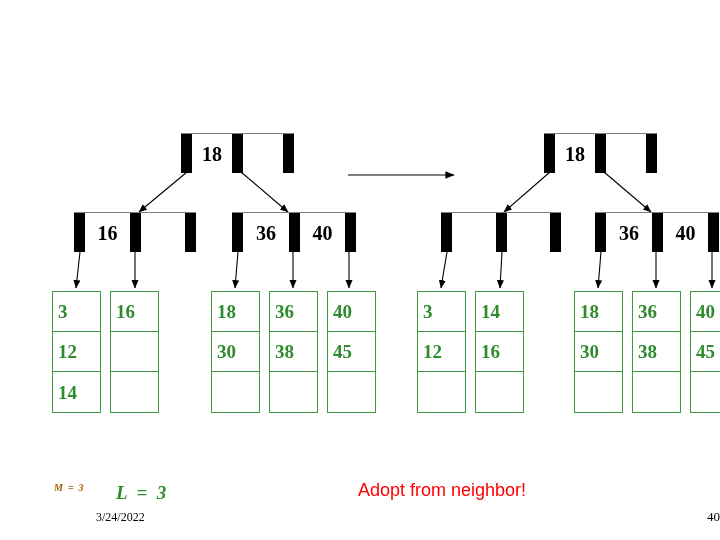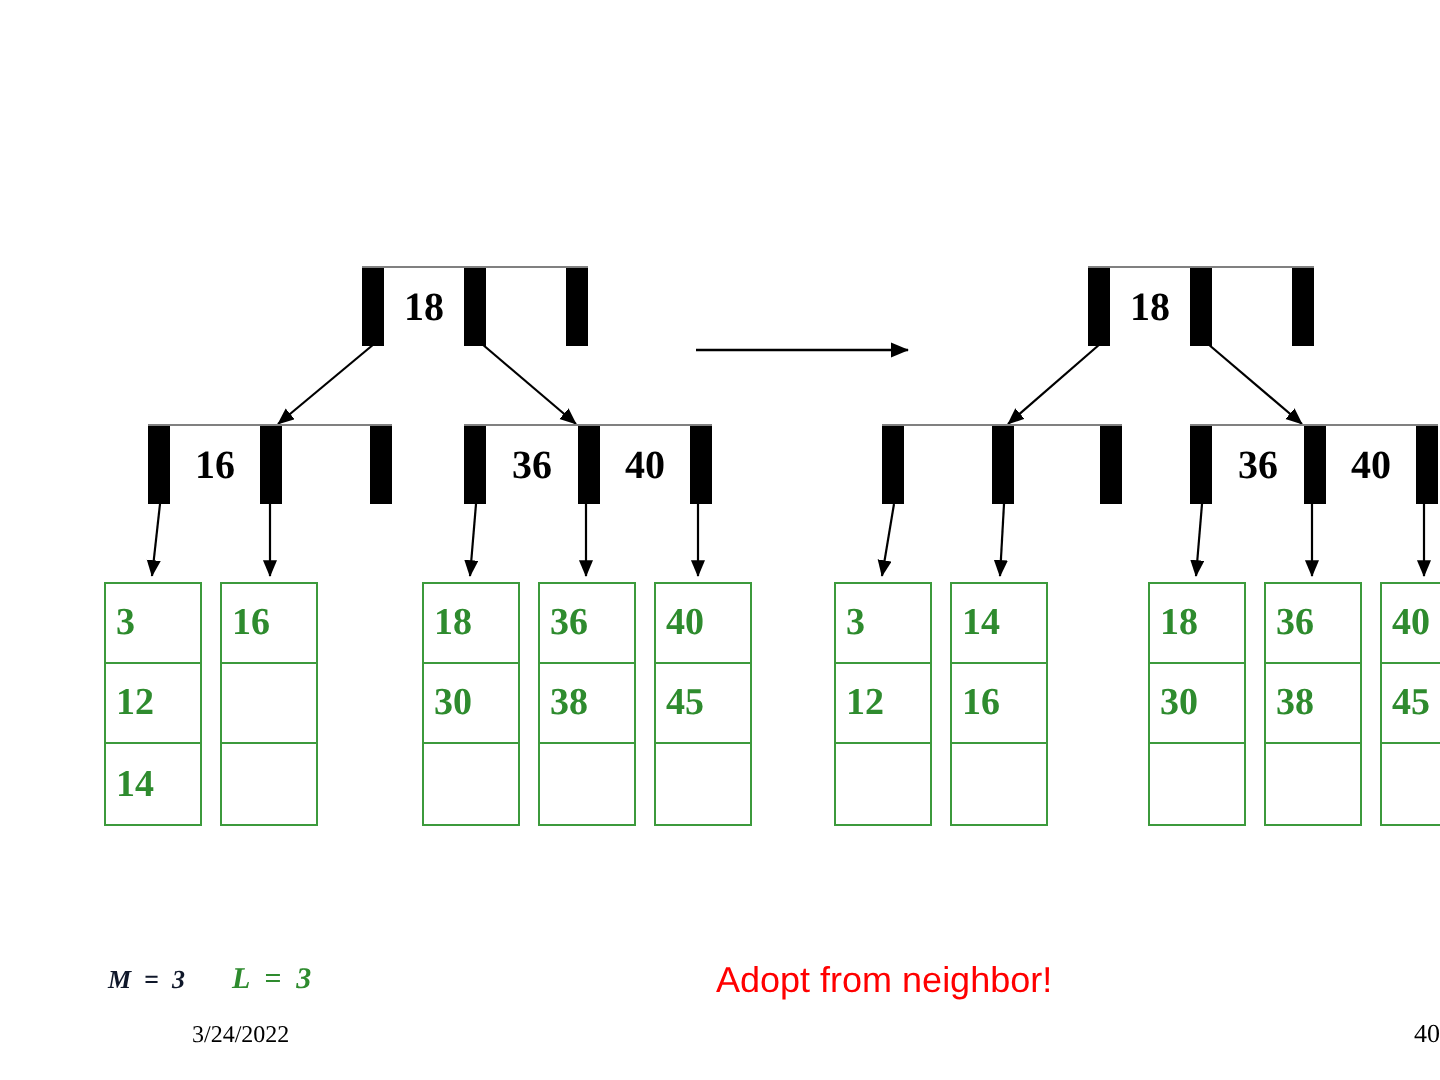--- a/index.html
+++ b/index.html
@@ -77,28 +77,28 @@
   
   .lbl {
     position: absolute;
     white-space: pre;
     line-height: 1;
   }
   .lbl-m {
     font-family: "Liberation Serif", serif;
     font-weight: bold;
     font-style: italic;
-    font-size: 13px;
-    color: #0f172a;
+    font-size: 10px;
+    color: #a16207;
   }
   .lbl-l {
     font-family: "Liberation Serif", serif;
     font-weight: bold;
     font-style: italic;
-    font-size: 15px;
+    font-size: 19px;
     color: #2e8b2e;
   }
   .lbl-caption {
     font-family: "Liberation Sans", sans-serif;
     font-size: 18px;
     color: #ff0000;
   }
   .lbl-date {
     font-family: "Liberation Serif", serif;
     font-size: 12px;

